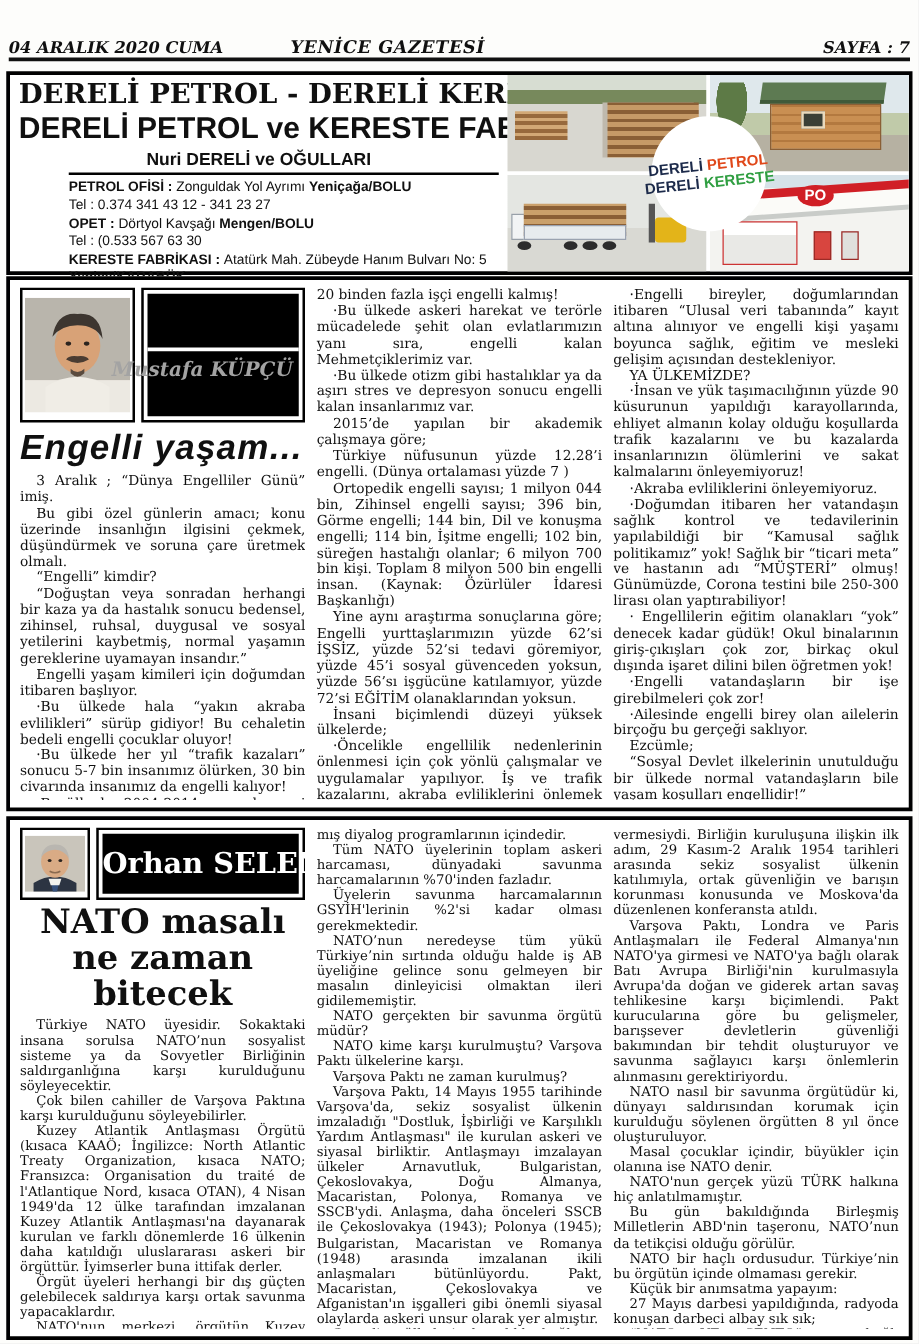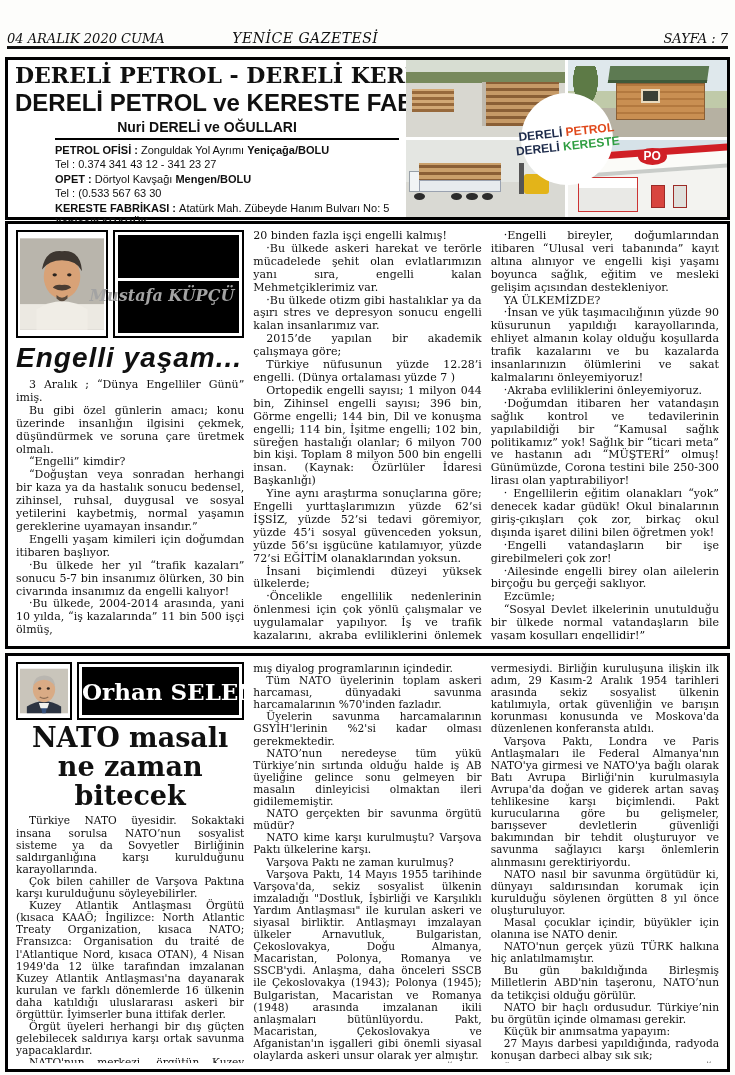--- a/index.html
+++ b/index.html
@@ -6,21 +6,21 @@
   html,body { background:#e8e8e8; }
   .page {
     position: relative; width: 735px; height: 1075px; background:#fdfdfb;
     margin: 0 auto; overflow: hidden; color:#101010;
     font-family: "DejaVu Serif", serif;
   }
   
   .masthead {
     position:absolute; top:28px; left:7px; right:7px; height:21px;
     display:flex; align-items:flex-end; border-bottom:3px solid #111;
-    font-family:"DejaVu Serif", serif; font-weight:normal; font-style:italic;
+    font-family:"DejaVu Serif", serif; font-weight:bold; font-style:italic;
   }
   .masthead .m-left  { flex:1; text-align:left;  font-size:13px; }
   .masthead .m-mid   { flex:1.2; text-align:left; font-size:14px; letter-spacing:.5px;}
   .masthead .m-right { flex:1; text-align:right; font-size:13px; }
 
   
   .ad-box {
     position:absolute; top:57px; left:5px; width:725px; height:163px;
     border:3px solid #000; background:#fff; display:flex;
   }
@@ -206,20 +206,21 @@
           </div>
         </div>
       </div>
       <div class="a1-title">Engelli yaşam...</div>
       <div class="body">
           <p>3 Aralık ; “Dünya Engelliler Günü” imiş.</p>
           <p>Bu gibi özel günlerin amacı; konu üzerinde insanlığın ilgisini çekmek, düşündürmek ve soruna çare üretmek olmalı.</p>
           <p>“Engelli” kimdir?</p>
           <p>“Doğuştan veya sonradan herhangi bir kaza ya da hastalık sonucu bedensel, zihinsel, ruhsal, duygusal ve sosyal yetilerini kaybetmiş, normal yaşamın gereklerine uyamayan insandır.”</p>
           <p>Engelli yaşam kimileri için doğumdan itibaren başlıyor.</p>
+          <p>·Bu ülkede hala “yakın akraba evlilikleri” sürüp gidiyor! Bu cehaletin bedeli engelli çocuklar oluyor!</p>
           <p>·Bu ülkede her yıl “trafik kazaları” sonucu 5-7 bin insanımız ölürken, 30 bin civarında insanımız da engelli kalıyor!</p>
           <p>·Bu ülkede, 2004-2014 arasında, yani 10 yılda, “iş kazalarında” 11 bin 500 işçi ölmüş,</p>
         </div>
     </div>
     <div class="col cont">
       <div class="body">
           <p>20 binden fazla işçi engelli kalmış!</p>
           <p>·Bu ülkede askeri harekat ve terörle mücadelede şehit olan evlatlarımızın yanı sıra, engelli kalan Mehmetçiklerimiz var.</p>
           <p>·Bu ülkede otizm gibi hastalıklar ya da aşırı stres ve depresyon sonucu engelli kalan insanlarımız var.</p>
           <p>2015’de yapılan bir akademik çalışmaya göre;</p>
@@ -263,21 +264,21 @@
           </svg>
         </div>
         <div class="author-plate">
           <div class="plate-inner">
             <span class="a2-name">Orhan SELEN</span>
           </div>
         </div>
       </div>
       <div class="a2-title">NATO masalı ne zaman bitecek</div>
       <div class="body">
-          <p>Türkiye NATO üyesidir. Sokaktaki insana sorulsa NATO’nun sosyalist sisteme ya da Sovyetler Birliğinin saldırganlığına karşı kurulduğunu karayollarında.</p>
+          <p>Türkiye NATO üyesidir. Sokaktaki insana sorulsa NATO’nun sosyalist sisteme ya da Sovyetler Birliğinin saldırganlığına karşı kurulduğunu söyleyecektir.</p>
           <p>Çok bilen cahiller de Varşova Paktına karşı kurulduğunu söyleyebilirler.</p>
           <p>Kuzey Atlantik Antlaşması Örgütü (kısaca KAAÖ; İngilizce: North Atlantic Treaty Organization, kısaca NATO; Fransızca: Organisation du traité de l'Atlantique Nord, kısaca OTAN), 4 Nisan 1949'da 12 ülke tarafından imzalanan Kuzey Atlantik Antlaşması'na dayanarak kurulan ve farklı dönemlerde 16 ülkenin daha katıldığı uluslararası askeri bir örgüttür. İyimserler buna ittifak derler.</p>
           <p>Örgüt üyeleri herhangi bir dış güçten gelebilecek saldırıya karşı ortak savunma yapacaklardır.</p>
           <p>NATO'nun merkezi, örgütün Kuzey Amerika ve Avrupa'daki 28 üyesinden biri olan Belçika'nın başkenti Brüksel'de bulunmaktadır.</p>
         </div>
     </div>
     <div class="col cont">
       <div class="body">
           <p>mış diyalog programlarının içindedir.</p>
           <p>Tüm NATO üyelerinin toplam askeri harcaması, dünyadaki savunma harcamalarının %70'inden fazladır.</p>

